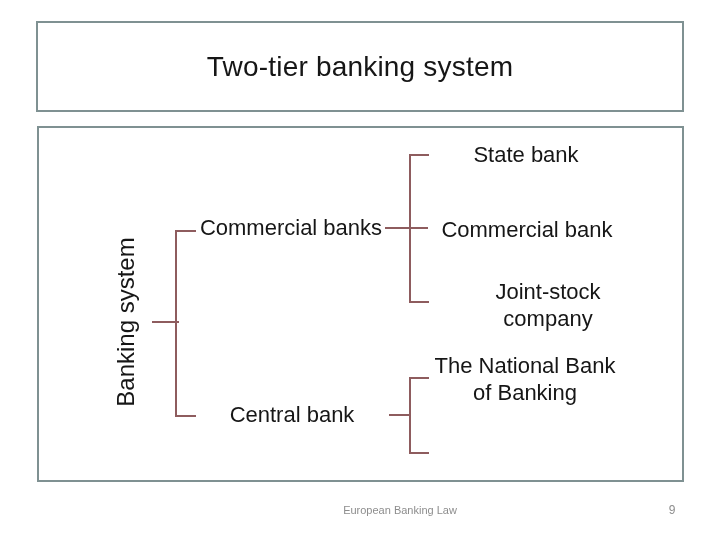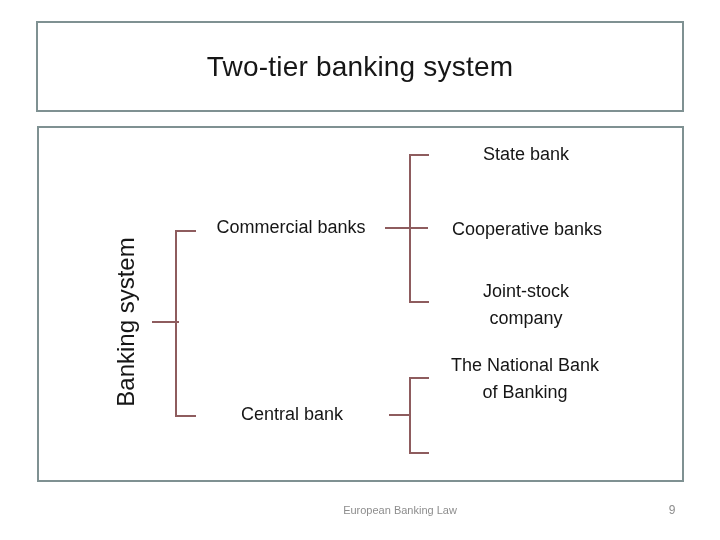--- a/index.html
+++ b/index.html
@@ -54,41 +54,41 @@
   .mb-t2  { left: 409px; top: 301px; width: 20px; height: 2px; }
   .mb-in  { left: 385px; top: 227px; width: 43px; height: 2px; }
   
   .cb-v   { left: 409px; top: 377px; width: 2px;  height: 77px; }
   .cb-t1  { left: 409px; top: 377px; width: 20px; height: 2px; }
   .cb-t2  { left: 409px; top: 452px; width: 20px; height: 2px; }
   .cb-in  { left: 389px; top: 414px; width: 21px; height: 2px; }
 
   .node {
     position: absolute;
-    font-size: 18px;
+    font-size: 22px;
     line-height: 27px;
     text-align: center;
     white-space: pre-line;
     color: var(--text);
   }
   .root-label {
     position: absolute;
     left: 26px; top: 305px;
     width: 200px; height: 34px;
     transform: rotate(-90deg);
     font-size: 24px;
     text-align: center;
     line-height: 34px;
     color: var(--text);
   }
   .n-commercial { left: 191px; top: 214px; width: 200px; }
   .n-central    { left: 192px; top: 401px; width: 200px; }
   .n-state      { left: 426px; top: 141px; width: 200px; }
   .n-coop       { left: 427px; top: 216px; width: 200px; }
-  .n-joint      { left: 426px; top: 278px; width: 200px; }
+  .n-joint      { left: 448px; top: 278px; width: 200px; }
   .n-nbp        { left: 425px; top: 352px; width: 200px; }
   .n-ecb        { left: 427px; top: 426px; width: 200px; }
 
   .footer-text {
     position: absolute;
     left: 0; top: 504px;
     width: 720px;
     text-align: center;
     font-size: 11px;
     color: var(--footer);
@@ -123,21 +123,21 @@
 
   <div class="node n-central">Central bank</div>
   <div class="node n-commercial">Commercial banks</div>
 
   <div class="line mb-v"></div>
   <div class="line mb-t1"></div>
   <div class="line mb-t2"></div>
   <div class="line mb-in"></div>
 
   <div class="node n-state">State bank</div>
-  <div class="node n-coop">Cooperative banks</div>
+  <div class="node n-coop">Commercial bank</div>
   <div class="node n-joint">Joint-stock
 company</div>
 
   <div class="line cb-v"></div>
   <div class="line cb-t1"></div>
   <div class="line cb-t2"></div>
   <div class="line cb-in"></div>
 
   <div class="node n-nbp">The National Bank
 of Banking</div>

